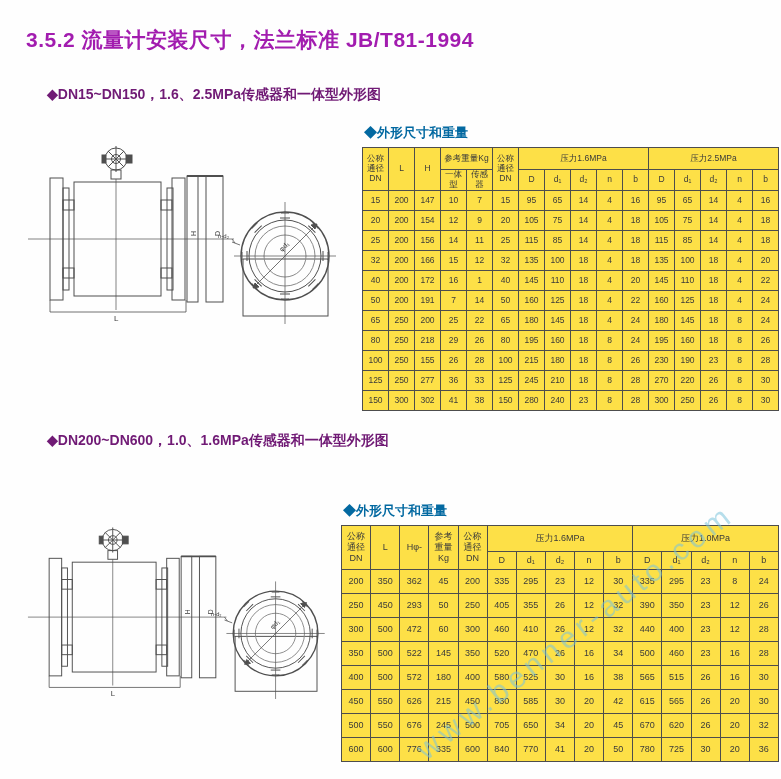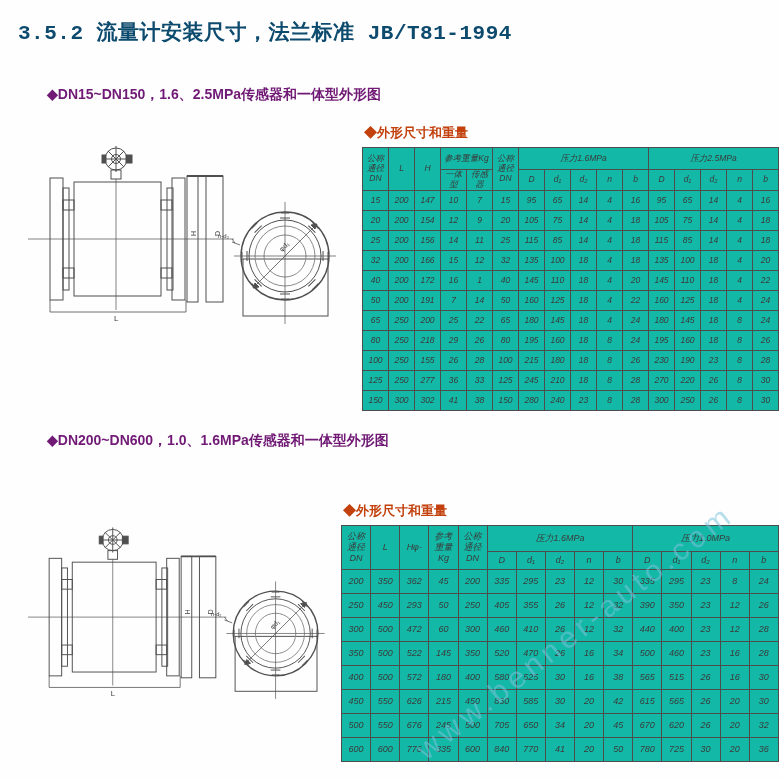--- a/index.html
+++ b/index.html
@@ -1,35 +1,35 @@
 <!DOCTYPE html>
 <html><head>
 <meta charset="utf-8">
 <style>
   html,body{margin:0;padding:0;background:#e8e8e8;}
   .page{
     position:relative;width:781px;height:779px;background:#fefefe;
     font-family:"Liberation Sans",sans-serif;overflow:hidden;margin:0 auto;
   }
   .doc-title{
-    position:absolute;left:18px;top:18px;margin:0;
-    font-family:Liberation Mono, monospace;font-weight:bold;
-    font-size:21px;color:#0c4a6e;letter-spacing:.5px;white-space:nowrap;
+    position:absolute;left:18px;top:18px;margin:8px;
+    font-family:Liberation Sans, sans-serif;font-weight:bold;
+    font-size:21px;color:#a21caf;letter-spacing:.5px;white-space:nowrap;
   }
   .section-heading{
     position:absolute;font-size:14px;font-weight:600;color:#701a75;white-space:nowrap;
   }
   .sec1{left:47px;top:86px;}
   .sec2{left:47px;top:432px;}
   .table-block{position:absolute;}
   .tb1{left:362px;top:124px;}
   .tb2{left:341px;top:502px;}
-  .table-caption{font-size:13px;font-weight:600;color:#c2410c;margin:0 0 5px 2px;white-space:nowrap;}
+  .table-caption{font-size:13px;font-weight:600;color:#0369a1;margin:0 0 5px 2px;white-space:nowrap;}
   table.dim{
-    border-collapse:collapse;table-layout:fixed;background:#14b8a6;font-style:italic;
+    border-collapse:collapse;table-layout:fixed;background:#fde047;
   }
   table.dim th,table.dim td{
     border:1px solid #4d4d4d;text-align:center;vertical-align:middle;
     font-weight:normal;color:#3a3a3a;padding:0 1px;overflow:hidden;
   }
   table.t1{width:416px;}
   table.t2{width:438px;}
   table.t1 th{font-size:8.5px;line-height:1.15;}
   table.t1 td{font-size:8.5px;height:19px;line-height:1;}
   table.t2 th{font-size:9px;line-height:1.2;}

